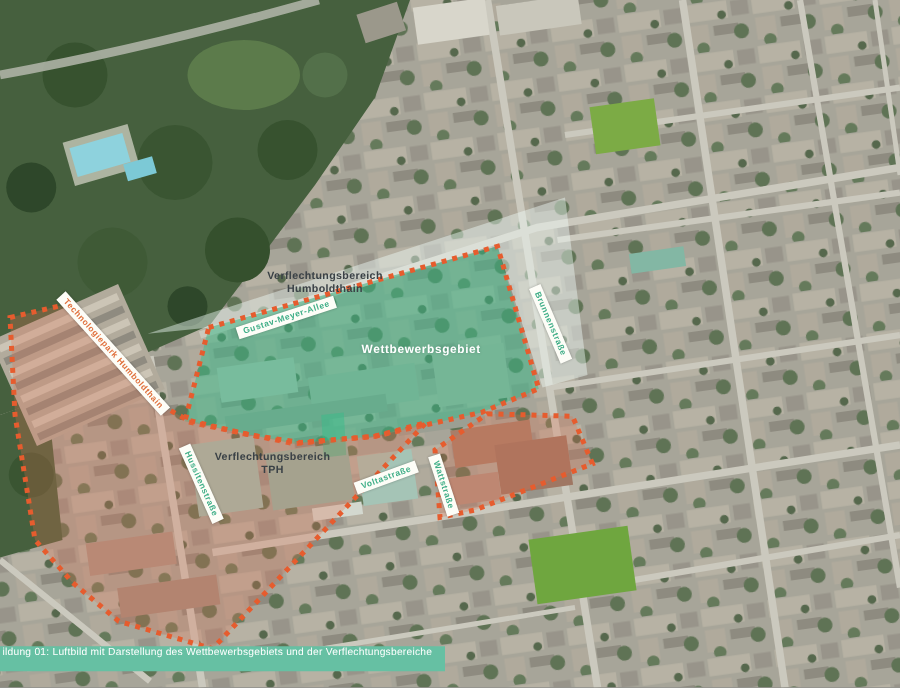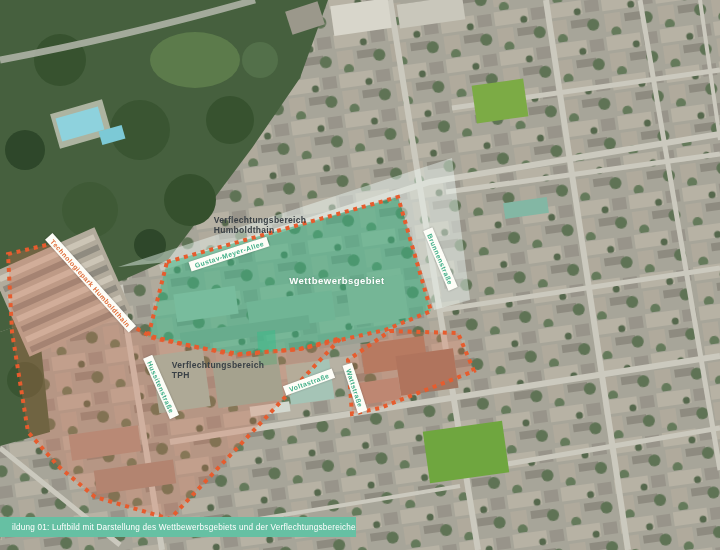--- a/index.html
+++ b/index.html
@@ -4,38 +4,38 @@
 <style>
   html,body{margin:0;padding:0;background:#888;}
   #stage{
     position:relative;width:720px;height:550px;overflow:hidden;
     font-family:"Liberation Sans",sans-serif;
     background:#a3a296;
   }
   #stage svg{position:absolute;left:0;top:0;}
   .overlay-label{
     position:absolute;transform:translate(-50%,-50%);
-    font-weight:bold;color:#3a4146;
+    text-align:center;font-weight:bold;color:#3a4146;
     line-height:1.15;white-space:nowrap;letter-spacing:.3px;
   }
   .lbl-humboldthain{left:260px;top:226px;font-size:8.5px;}
   .lbl-wettbewerb{left:302px;top:281px;font-size:9.5px;color:#fff;
     letter-spacing:.5px;text-shadow:0 0 2px rgba(40,90,70,.35);margin-left:35px;}
   .lbl-tph{left:218px;top:371px;font-size:8.5px;}
   .street-banner{
     position:absolute;background:#fdfdf7;color:#3fae87;
     font-size:6.8px;font-weight:bold;letter-spacing:.5px;white-space:nowrap;
     padding:1.5px 5px;box-shadow:0 0 2px rgba(0,0,0,.3);
     transform-origin:center center;
   }
   .banner-orange{color:#e0703c;}
   .caption-bar{
     position:absolute;left:0;top:517px;width:356px;height:20px;
     background:#66c0a3;color:#ffffff;font-size:8.2px;
-    display:flex;align-items:center;padding-left:12px;box-sizing:border-box;
+    display:flex;align-items:flex-start;padding-left:2px;box-sizing:border-box;
     letter-spacing:.2px;white-space:nowrap;overflow:hidden;
   }
 </style>
 </head>
 <body>
 
 <div id="stage">
 
   <svg width="720" height="550" viewBox="0 0 720 550">
     <defs>

